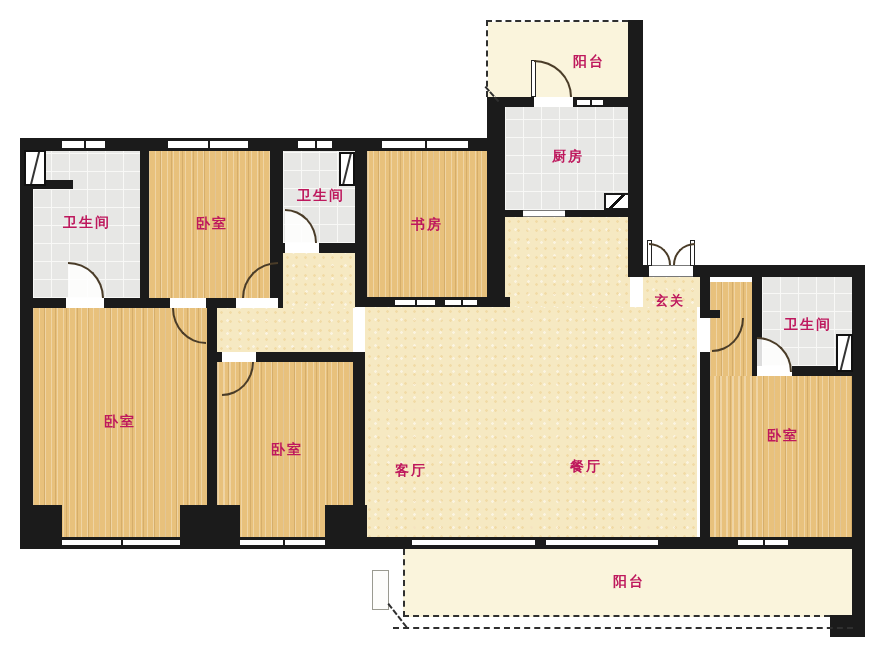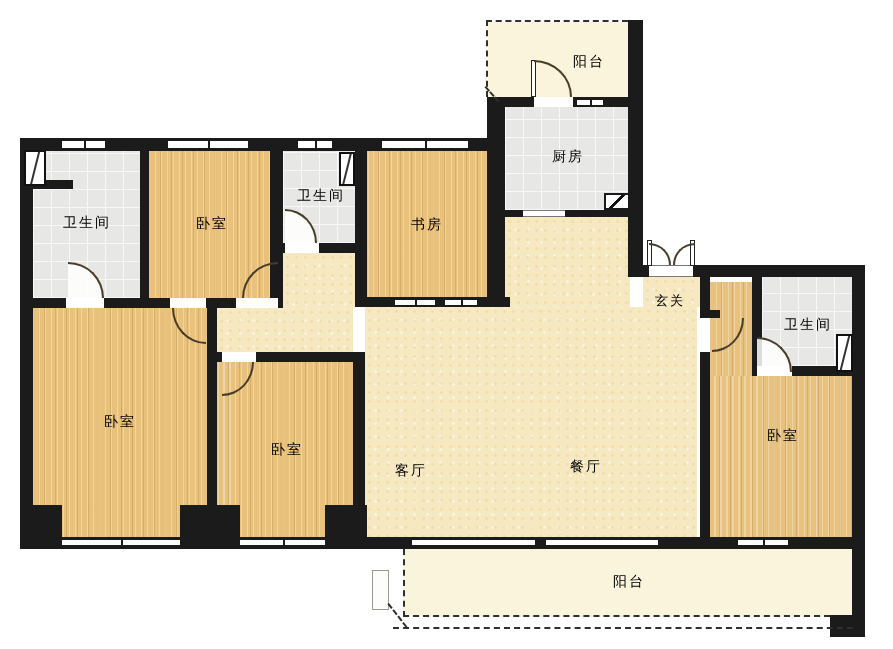--- a/index.html
+++ b/index.html
@@ -27,22 +27,22 @@
   .sink::after{content:"";position:absolute;left:2px;top:2px;right:2px;bottom:2px;background:
        linear-gradient(135deg,rgba(0,0,0,0) 45%,#111 45%,#111 55%,rgba(0,0,0,0) 55%),#fff;}
   .arc{position:absolute;border:0 solid var(--door,#4a3c28);box-sizing:border-box;}
   .arc.tr{border-top-width:2px;border-right-width:2px;border-top-right-radius:100% 100%;}
   .arc.tl{border-top-width:2px;border-left-width:2px;border-top-left-radius:100% 100%;}
   .arc.br{border-bottom-width:2px;border-right-width:2px;border-bottom-right-radius:100% 100%;}
   .arc.bl{border-bottom-width:2px;border-left-width:2px;border-bottom-left-radius:100% 100%;}
   .whitebg{background:rgba(255,255,255,.85);}
   .leaf{position:absolute;background:#fff;border:1.5px solid #222;box-sizing:border-box;}
   .tick{position:absolute;background:#1b1b1b;}
-  .label{position:absolute;transform:translate(-50%,-50%);font-size:14px;color:#000000;
-         letter-spacing:2px;white-space:nowrap;}
+  .label{position:absolute;transform:translate(-50%,-50%);font-size:14px;color:#be185d;
+         letter-spacing:2px;white-space:nowrap;font-weight:bold;}
   .dashbox{position:absolute;border-top:2px dashed #2f2f2f;border-left:2px dashed #2f2f2f;box-sizing:border-box;}
   .dashline-h{position:absolute;border-top:2px dashed #2f2f2f;height:0;}
   .dashline-v{position:absolute;border-left:2px dashed #2f2f2f;width:0;}
   .dashdiag{position:absolute;border-top:2px dashed #2f2f2f;height:0;transform-origin:left top;}
   .fixture{position:absolute;background:#fdfdfb;border:1px solid #9a9a90;box-sizing:border-box;}
 </style>
 </head>
 <body>
 
 <div id="plan">

